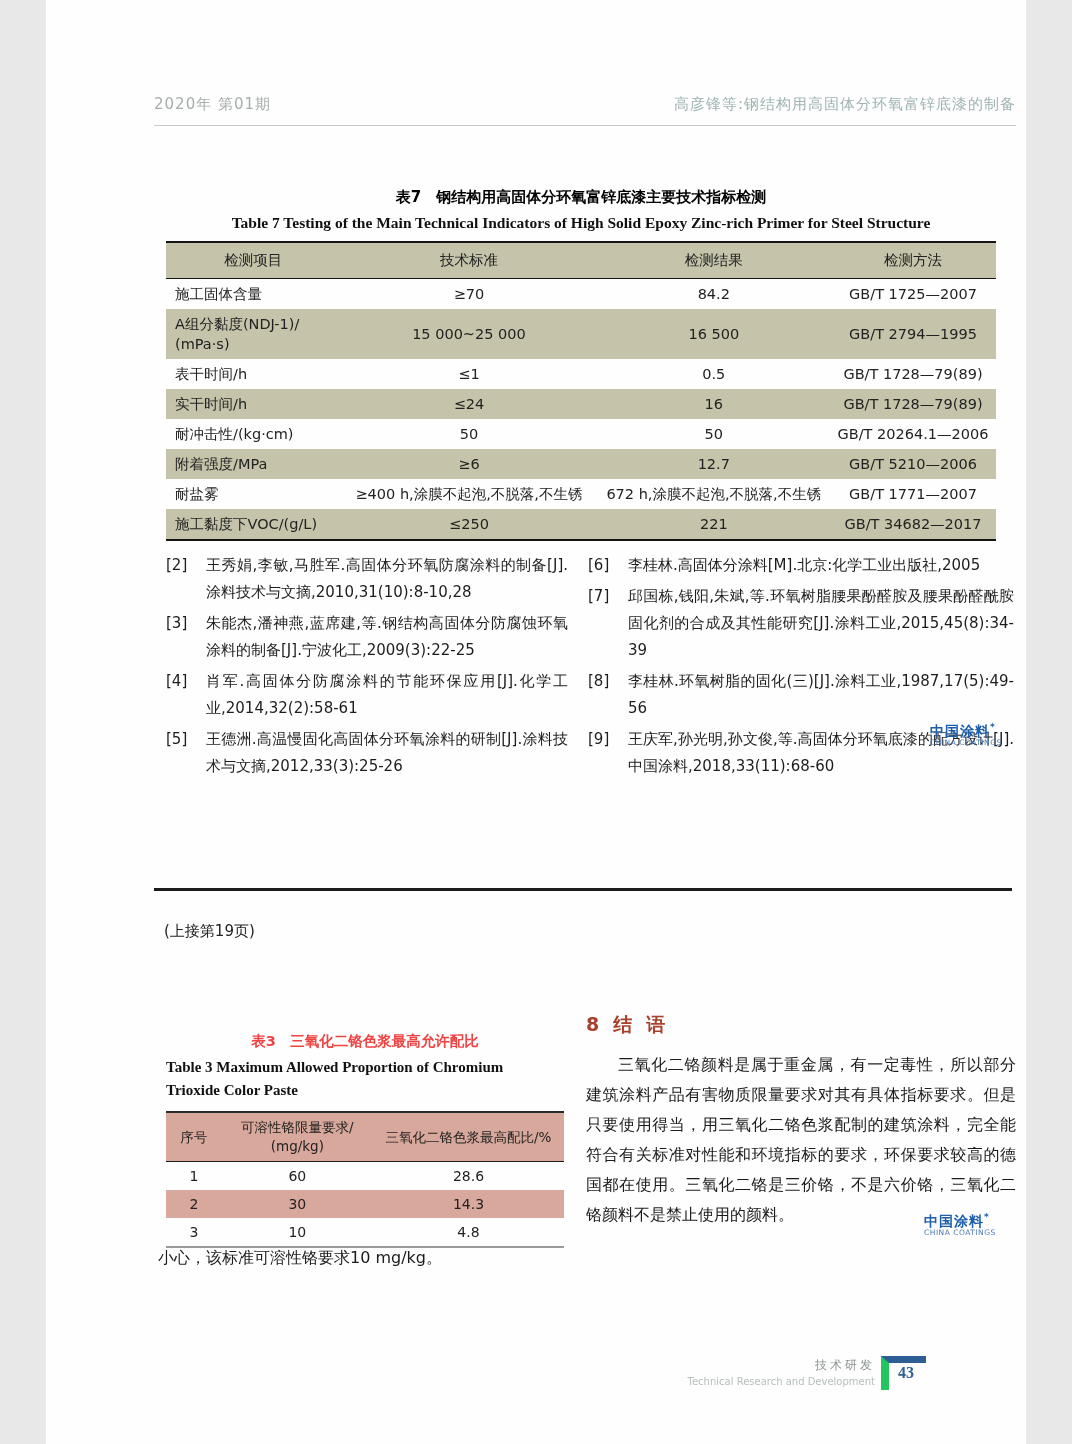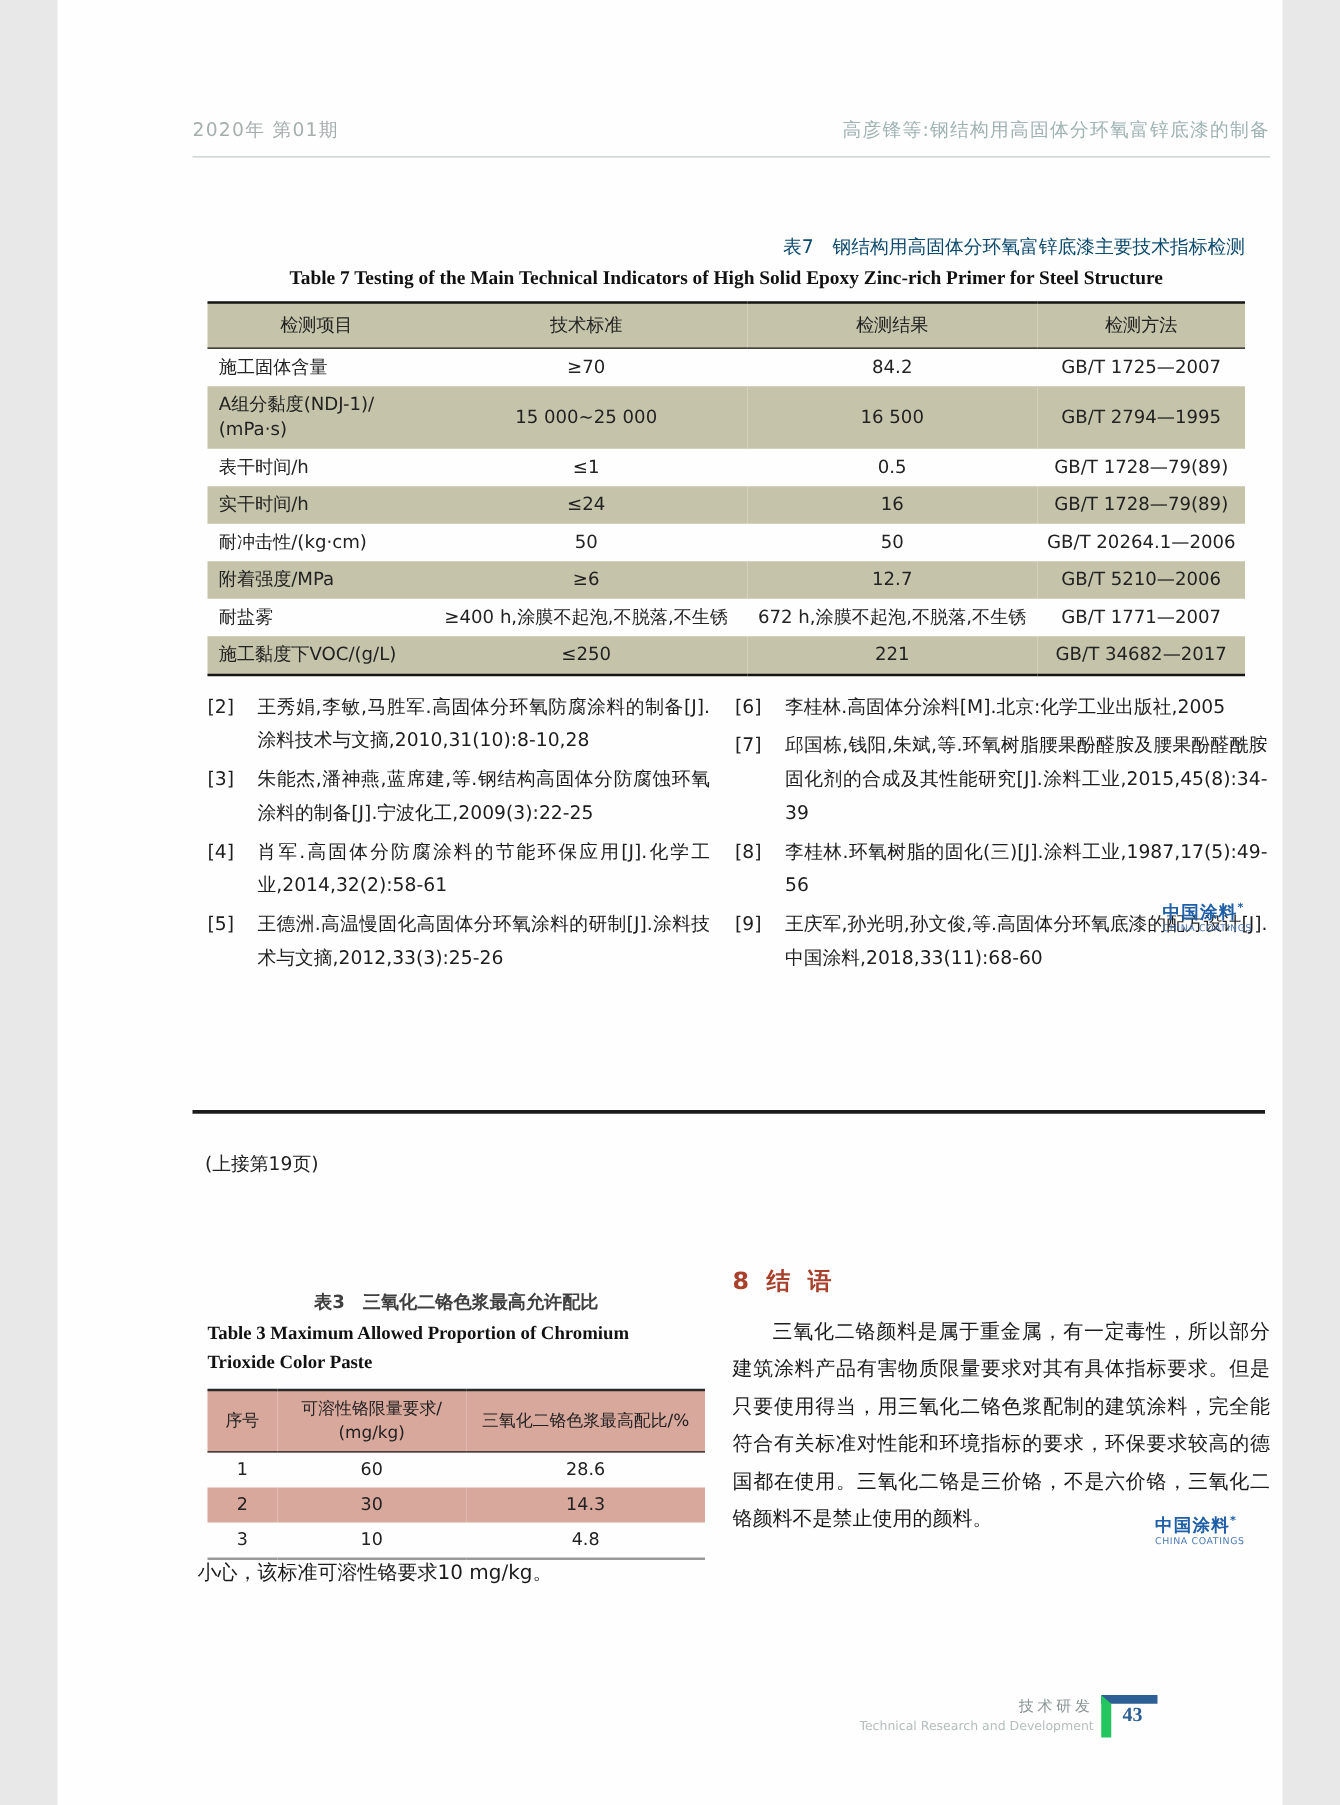--- a/index.html
+++ b/index.html
@@ -14,21 +14,21 @@
     position:absolute; top:76px; left:108px; width:862px;
     display:flex; justify-content:space-between; align-items:flex-end;
     padding-bottom:11px; border-bottom:1px solid #c3cbcb;
     font-size:15px; letter-spacing:1px;
   }
   .page-header .hl { color:#a6adad; }
   .page-header .hr { color:#9fb3b2;margin-top:19px; }
 
   
   .t7-block { position:absolute; top:188px; left:120px; width:830px; }
-  .tbl-title-zh { text-align:right; font-weight:normal; font-size:15px; color:#0c4a6e; }
+  .tbl-title-zh { text-align:center; font-weight:bold; font-size:15px; color:#000000; }
   .tbl-title-en {
     text-align:center; font-weight:bold; font-size:15.5px; margin-top:7px;
     font-family:"Liberation Serif", serif; color:#111;
   }
   table.t7 {
     width:100%; border-collapse:collapse; margin-top:9px;
     border-top:2.5px solid #141414; border-bottom:2.5px solid #141414;
     font-size:14.5px; color:#222;
   }
   table.t7 thead th {
@@ -55,21 +55,21 @@
   .cc-en { color:#4a79b4; font-size:7.5px; letter-spacing:0.5px; white-space:nowrap; }
   .logo-refs { top:722px; left:884px; }
   .logo-concl { top:1212px; left:878px; }
 
   
   .divider { position:absolute; top:888px; left:108px; width:858px; height:3px; background:#1c1c1c; }
   .continuation { position:absolute; top:922px; left:118px; font-size:15px; color:#222; }
 
   
   .t3-block { position:absolute; top:1032px; left:120px; width:398px; }
-  .t3-title-zh { text-align:center; font-weight:bold; font-size:14.5px; color:#404040; }
+  .t3-title-zh { text-align:center; font-weight:bold; font-size:14.5px; color:#ef4444; }
   .t3-title-en {
     text-align:left; font-weight:bold; font-size:15px; line-height:23px; margin-top:5px;
     font-family:"Liberation Serif", serif; color:#111;
   }
   table.t3 {
     width:100%; border-collapse:collapse; margin-top:9px;
     border-top:2px solid #2a2a2a; border-bottom:2.5px solid #9a9a9a;
     font-size:14px; color:#222;
   }
   table.t3 thead th {

